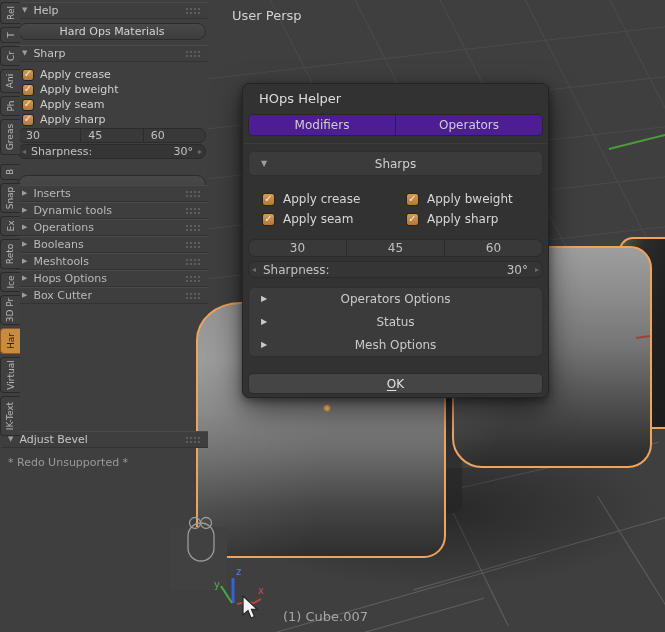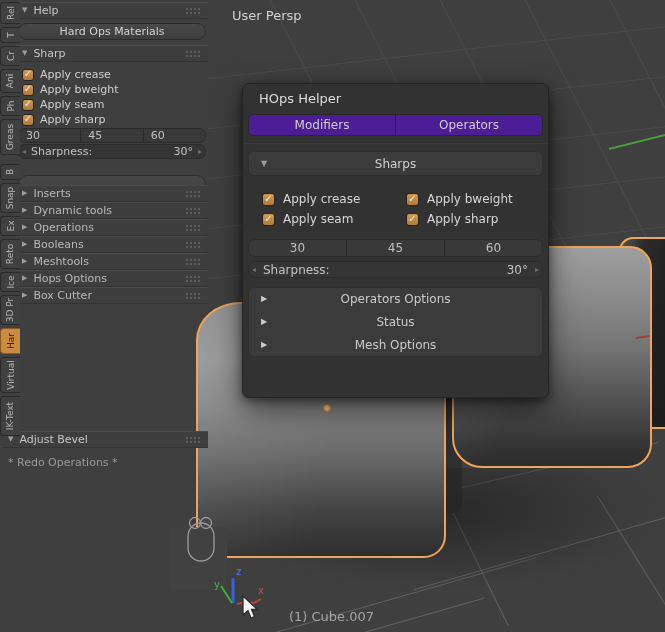--- a/index.html
+++ b/index.html
@@ -32,21 +32,21 @@
     border-radius:44px 18px 22px 14px / 38px 18px 22px 16px;
     background:linear-gradient(100deg,rgba(255,255,255,.08),rgba(255,255,255,0) 55%),
                linear-gradient(180deg,#8c8c8c 0%,#949494 22%,#838383 42%,#666 62%,#434343 82%,#2e2e2e 100%);}
   .floor-shadow{position:absolute;left:220px;top:468px;width:440px;height:122px;z-index:3;
     background:radial-gradient(ellipse at 50% 35%,rgba(18,18,18,.5),rgba(18,18,18,0) 70%);}
   .origin-dot{position:absolute;left:323px;top:404px;width:8px;height:8px;border-radius:50%;z-index:4;
     background:radial-gradient(#ffd9a0 25%,#d68a36 65%,#7a4a1c 100%);}
 
   
   .view-label{position:absolute;left:232px;top:8px;font-size:13px;color:#d2d2d2;z-index:5;}
-  .object-label{position:absolute;left:283px;top:609px;font-size:13px;color:#a6a6a6;z-index:5;margin-left:6px;}
+  .object-label{position:absolute;left:283px;top:609px;font-size:13px;color:#a6a6a6;z-index:5;}
 
   
   .gizmo{position:absolute;left:214px;top:566px;z-index:6;}
   .gizmo-label{position:absolute;font-size:10px;z-index:7;}
   .gz{left:236px;top:566px;color:#5a79ff;}
   .gy{left:214px;top:579px;color:#4db14d;}
   .gx{left:258px;top:585px;color:#c4504a;}
   .cursor{position:absolute;left:241px;top:595px;z-index:20;}
 
   
@@ -322,21 +322,21 @@
       <span>Box Cutter</span>
       <span class="grip"></span>
     </div>
   </div>
 
   <div class="adjust-head">
     <span class="tri">▼</span>
     <span>Adjust Bevel</span>
     <span class="grip"></span>
   </div>
-  <div class="redo-note">* Redo Operations *</div>
+  <div class="redo-note">* Redo Unsupported *</div>
 
   <div class="dialog">
     <div class="dlg-title">HOps Helper</div>
 
     <div class="dlg-tabs">
       <div class="dlg-tab">Modifiers</div>
       <div class="dlg-tab">Operators</div>
     </div>
     <div class="dlg-sep"></div>
 
@@ -390,15 +390,18 @@
       <div class="dlg-grow">
         <span class="tri-r">▶</span>
         <span>Status</span>
       </div>
       <div class="dlg-grow">
         <span class="tri-r">▶</span>
         <span>Mesh Options</span>
       </div>
     </div>
 
+    <div class="ok-btn">
+      <span>OK</span>
+    </div>
   </div>
 
 </div>
 
 </body></html>

